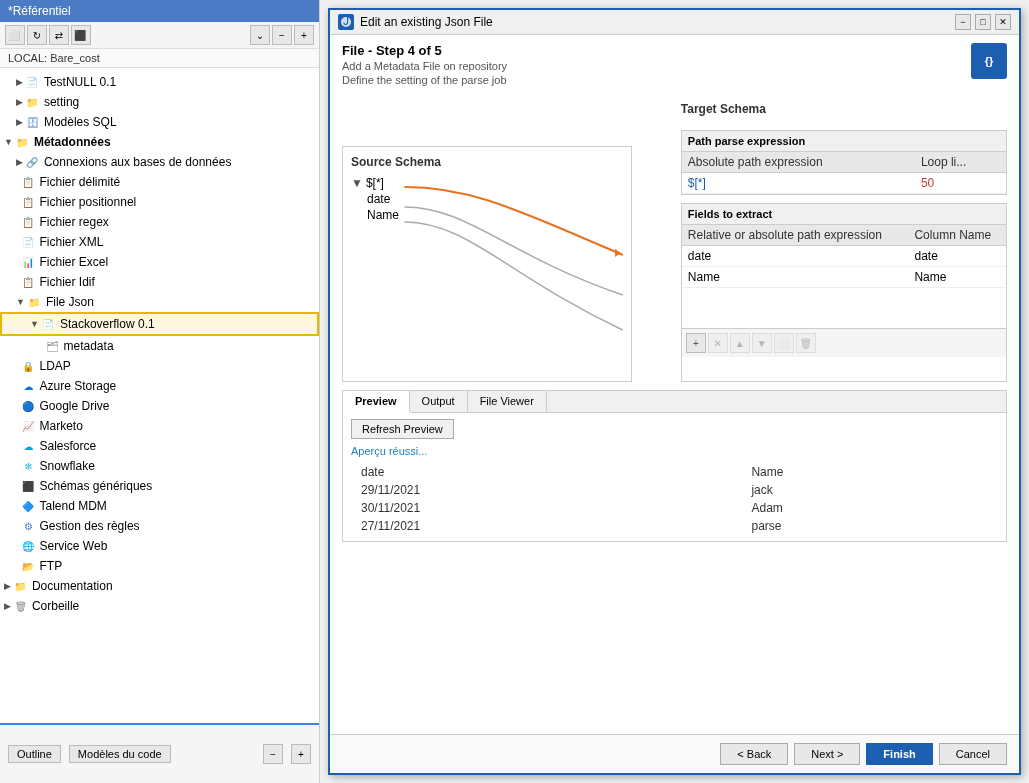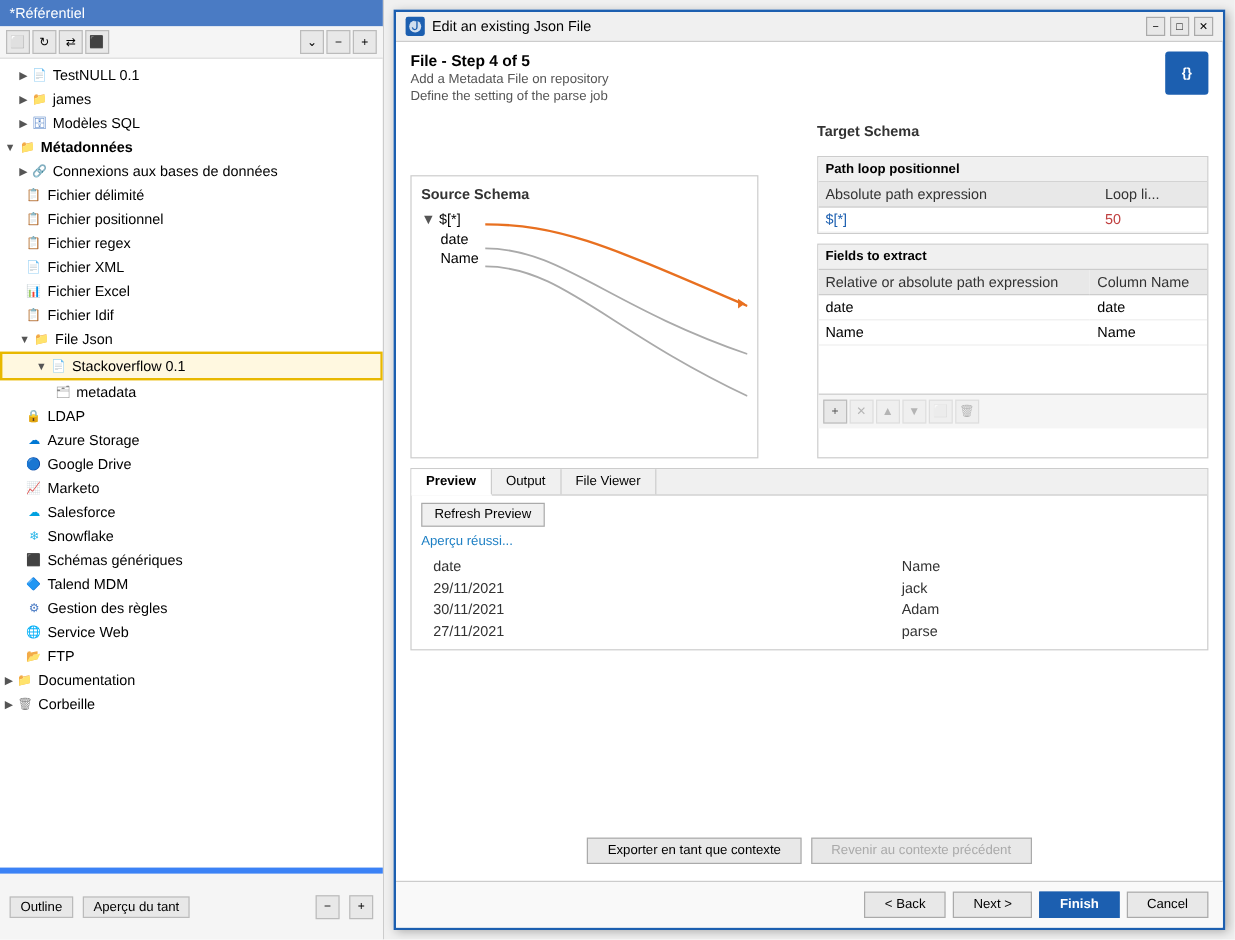--- a/index.html
+++ b/index.html
@@ -54,21 +54,21 @@
     }
     .indent-1 { padding-left: 16px; }
     .indent-2 { padding-left: 28px; }
     .indent-3 { padding-left: 40px; }
     .tree-icon { width: 16px; height: 16px; display: inline-flex; align-items: center; justify-content: center; margin-right: 3px; font-size: 10px; flex-shrink: 0; }
     .icon-folder { color: #f0c040; }
     .chevron { font-size: 9px; margin-right: 2px; color: #555; }
 
     .bottom-panel {
       height: 60px;
-      border-top: 5px solid #3b82f6;
+      border-top: 2px solid #3b82f6;
       background: #f5f5f5;
       display: flex;
       align-items: center;
       padding: 4px 8px;
       gap: 8px;
     }
     .bottom-tab {
       padding: 2px 8px;
       border: 1px solid #bbb;
       background: #e8e8e8;
@@ -308,31 +308,32 @@
   <div class="toolbar-row">
     <button class="toolbar-btn">⬜</button>
     <button class="toolbar-btn">↻</button>
     <button class="toolbar-btn">⇄</button>
     <button class="toolbar-btn">⬛</button>
     <span style="flex:1"></span>
     <button class="toolbar-btn">⌄</button>
     <button class="toolbar-btn">−</button>
     <button class="toolbar-btn">+</button>
   </div>
+  <div style="padding: 3px 8px; font-size: 11px; color:#333; background:#f9f9f9; border-bottom:1px solid #ddd;">LOCAL: Bare_cost</div>
   <div class="tree-area">
 
     <div class="tree-item indent-1">
       <span class="chevron">▶</span>
       <span class="tree-icon" style="color:#4a7bc4;">📄</span>
       <span>TestNULL 0.1</span>
     </div>
     <div class="tree-item indent-1">
       <span class="chevron">▶</span>
       <span class="tree-icon icon-folder">📁</span>
-      <span>james</span>
+      <span>setting</span>
     </div>
     <div class="tree-item indent-1">
       <span class="chevron">▶</span>
       <span class="tree-icon" style="color:#4a7bc4;">🗄</span>
       <span>Modèles SQL</span>
     </div>
     <div class="tree-item" style="font-weight:bold;">
       <span class="chevron">▼</span>
       <span class="tree-icon icon-folder">📁</span>
       <span>Métadonnées</span>
@@ -449,21 +450,21 @@
     </div>
     <div class="tree-item">
       <span class="chevron">▶</span>
       <span class="tree-icon" style="color:#888;">🗑</span>
       <span>Corbeille</span>
     </div>
   </div>
 
   <div class="bottom-panel">
     <button class="bottom-tab">Outline</button>
-    <button class="bottom-tab">Aperçu du tant</button>
+    <button class="bottom-tab">Modèles du code</button>
     <span style="flex:1"></span>
     <button class="toolbar-btn">−</button>
     <button class="toolbar-btn">+</button>
   </div>
 </div>
 
 <div class="dialog">
   <div class="dialog-titlebar">
     <div class="dialog-title-left">
       <div class="dialog-title-icon">
@@ -519,21 +520,21 @@
 
             <polygon points="278,78 272,74 272,82" fill="#e87020"></polygon>
           </svg>
         </div>
       </div>
 
       <div class="target-schema">
         <div class="schema-label">Target Schema</div>
 
         <div class="target-section">
-          <div class="target-section-header">Path loop positionnel</div>
+          <div class="target-section-header">Path parse expression</div>
           <table class="target-table">
             <thead>
               <tr>
                 <th>Absolute path expression</th>
                 <th>Loop li...</th>
               </tr>
             </thead>
             <tbody>
               <tr>
                 <td class="blue">$[*]</td>
@@ -605,24 +606,20 @@
               <td>27/11/2021</td>
               <td>parse</td>
             </tr>
           </tbody>
         </table>
       </div>
     </div>
 
     <div style="flex:1;"></div>
 
-    <div style="display:flex; gap:8px; justify-content:center; padding: 6px 0;">
-      <button class="footer-btn">Exporter en tant que contexte</button>
-      <button class="footer-btn disabled" style="color:#aaa;">Revenir au contexte précédent</button>
-    </div>
   </div>
 
   <div class="dialog-footer">
     <button class="footer-btn">&lt; Back</button>
     <button class="footer-btn">Next &gt;</button>
     <button class="footer-btn primary">Finish</button>
     <button class="footer-btn">Cancel</button>
   </div>
 </div>
 

